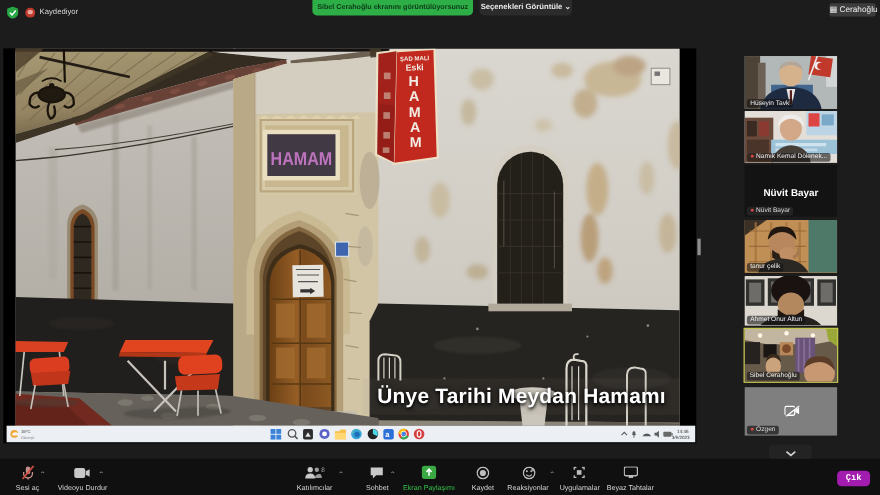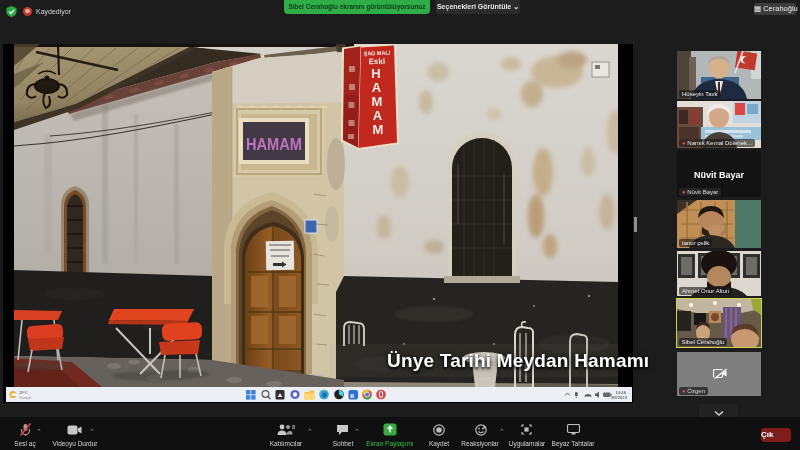--- a/index.html
+++ b/index.html
@@ -334,21 +334,21 @@
   <g fill="#8d897f">
     <circle cx="420" cy="255" r="1.2"></circle>
       <circle cx="520" cy="262" r="1"></circle>
     <circle cx="575" cy="252" r="1.2"></circle>
       <circle cx="480" cy="300" r="1"></circle>
     <circle cx="390" cy="300" r="1"></circle>
   </g>
 </svg>
 
 <div class="abs" style="left:330px;top:344px;width:288px;height:33px;background:rgba(150,144,134,0.08);"></div>
-<div class="abs" style="left:343px;top:350px;font-size:19px;font-weight:bold;color:#fff;letter-spacing:0.2px;text-shadow:0 2px 3px rgba(0,0,0,0.95),0 0 6px rgba(0,0,0,0.6);margin-left:44px;">Ünye Tarihi Meydan Hamamı</div>
+<div class="abs" style="left:343px;top:350px;font-size:19px;font-weight:bold;color:#fff;letter-spacing:0.2px;text-shadow:0 2px 3px rgba(0,0,0,0.95),0 0 6px rgba(0,0,0,0.6);">Ünye Tarihi Meydan Hamamı</div>
 
 <div class="abs" style="left:6px;top:387px;width:626px;height:15px;background:#eceff4;"></div>
 <svg class="abs" style="left:6px;top:387px" width="626" height="15" viewBox="0 0 626 15">
 
   <circle cx="7" cy="7.5" r="3.5" fill="#f0a73a"></circle>
   <path d="M5 9 a3 3 0 0 1 3 -3 a3 3 0 0 1 3 3 Z" fill="#fff" opacity="0.9"></path>
   <text x="13" y="7" font-size="4" fill="#444" font-family="Liberation Sans">19°C</text>
   <text x="13" y="12" font-size="3.6" fill="#888" font-family="Liberation Sans">Güneşli</text>
 
   <g transform="translate(240,2)">
@@ -613,17 +613,17 @@
   <rect x="3.4" y="3.4" width="4.2" height="4.2" fill="#bdbdbd"></rect>
 </svg>
 <div class="tl" style="left:497px;width:60px;">Uygulamalar</div>
 
 <svg class="abs" style="left:567px;top:424px" width="13" height="11" viewBox="0 0 13 11">
   <rect x="0.5" y="0.5" width="12" height="8" rx="1.5" fill="none" stroke="#bdbdbd" stroke-width="1.2"></rect>
   <rect x="4.5" y="8.5" width="4" height="2" fill="#bdbdbd"></rect>
 </svg>
 <div class="tl" style="left:543px;width:60px;">Beyaz Tahtalar</div>
 
-<div class="abs" style="left:761px;top:428px;width:30px;height:14px;background:#7f1d1d;border-radius:4px;color:#fff;font-size:8px;font-weight:bold;text-align:left;line-height:14px;">Çık</div>
+<div class="abs" style="left:761px;top:428px;width:30px;height:14px;background:#a21caf;border-radius:4px;color:#fff;font-size:8px;font-weight:bold;text-align:center;line-height:14px;font-family:Liberation Mono, monospace;">Çık</div>
 
 <div class="abs" style="left:699px;top:404px;width:39px;height:13px;background:#232323;border-radius:3px;text-align:center;"><svg width="12" height="9" viewBox="0 0 12 9" style="margin-top:2px">
       <path d="M2 2.5 L6 6 L10 2.5" stroke="#cfcfcf" stroke-width="1.6" fill="none"></path>
     </svg></div>
 
 </body></html>

